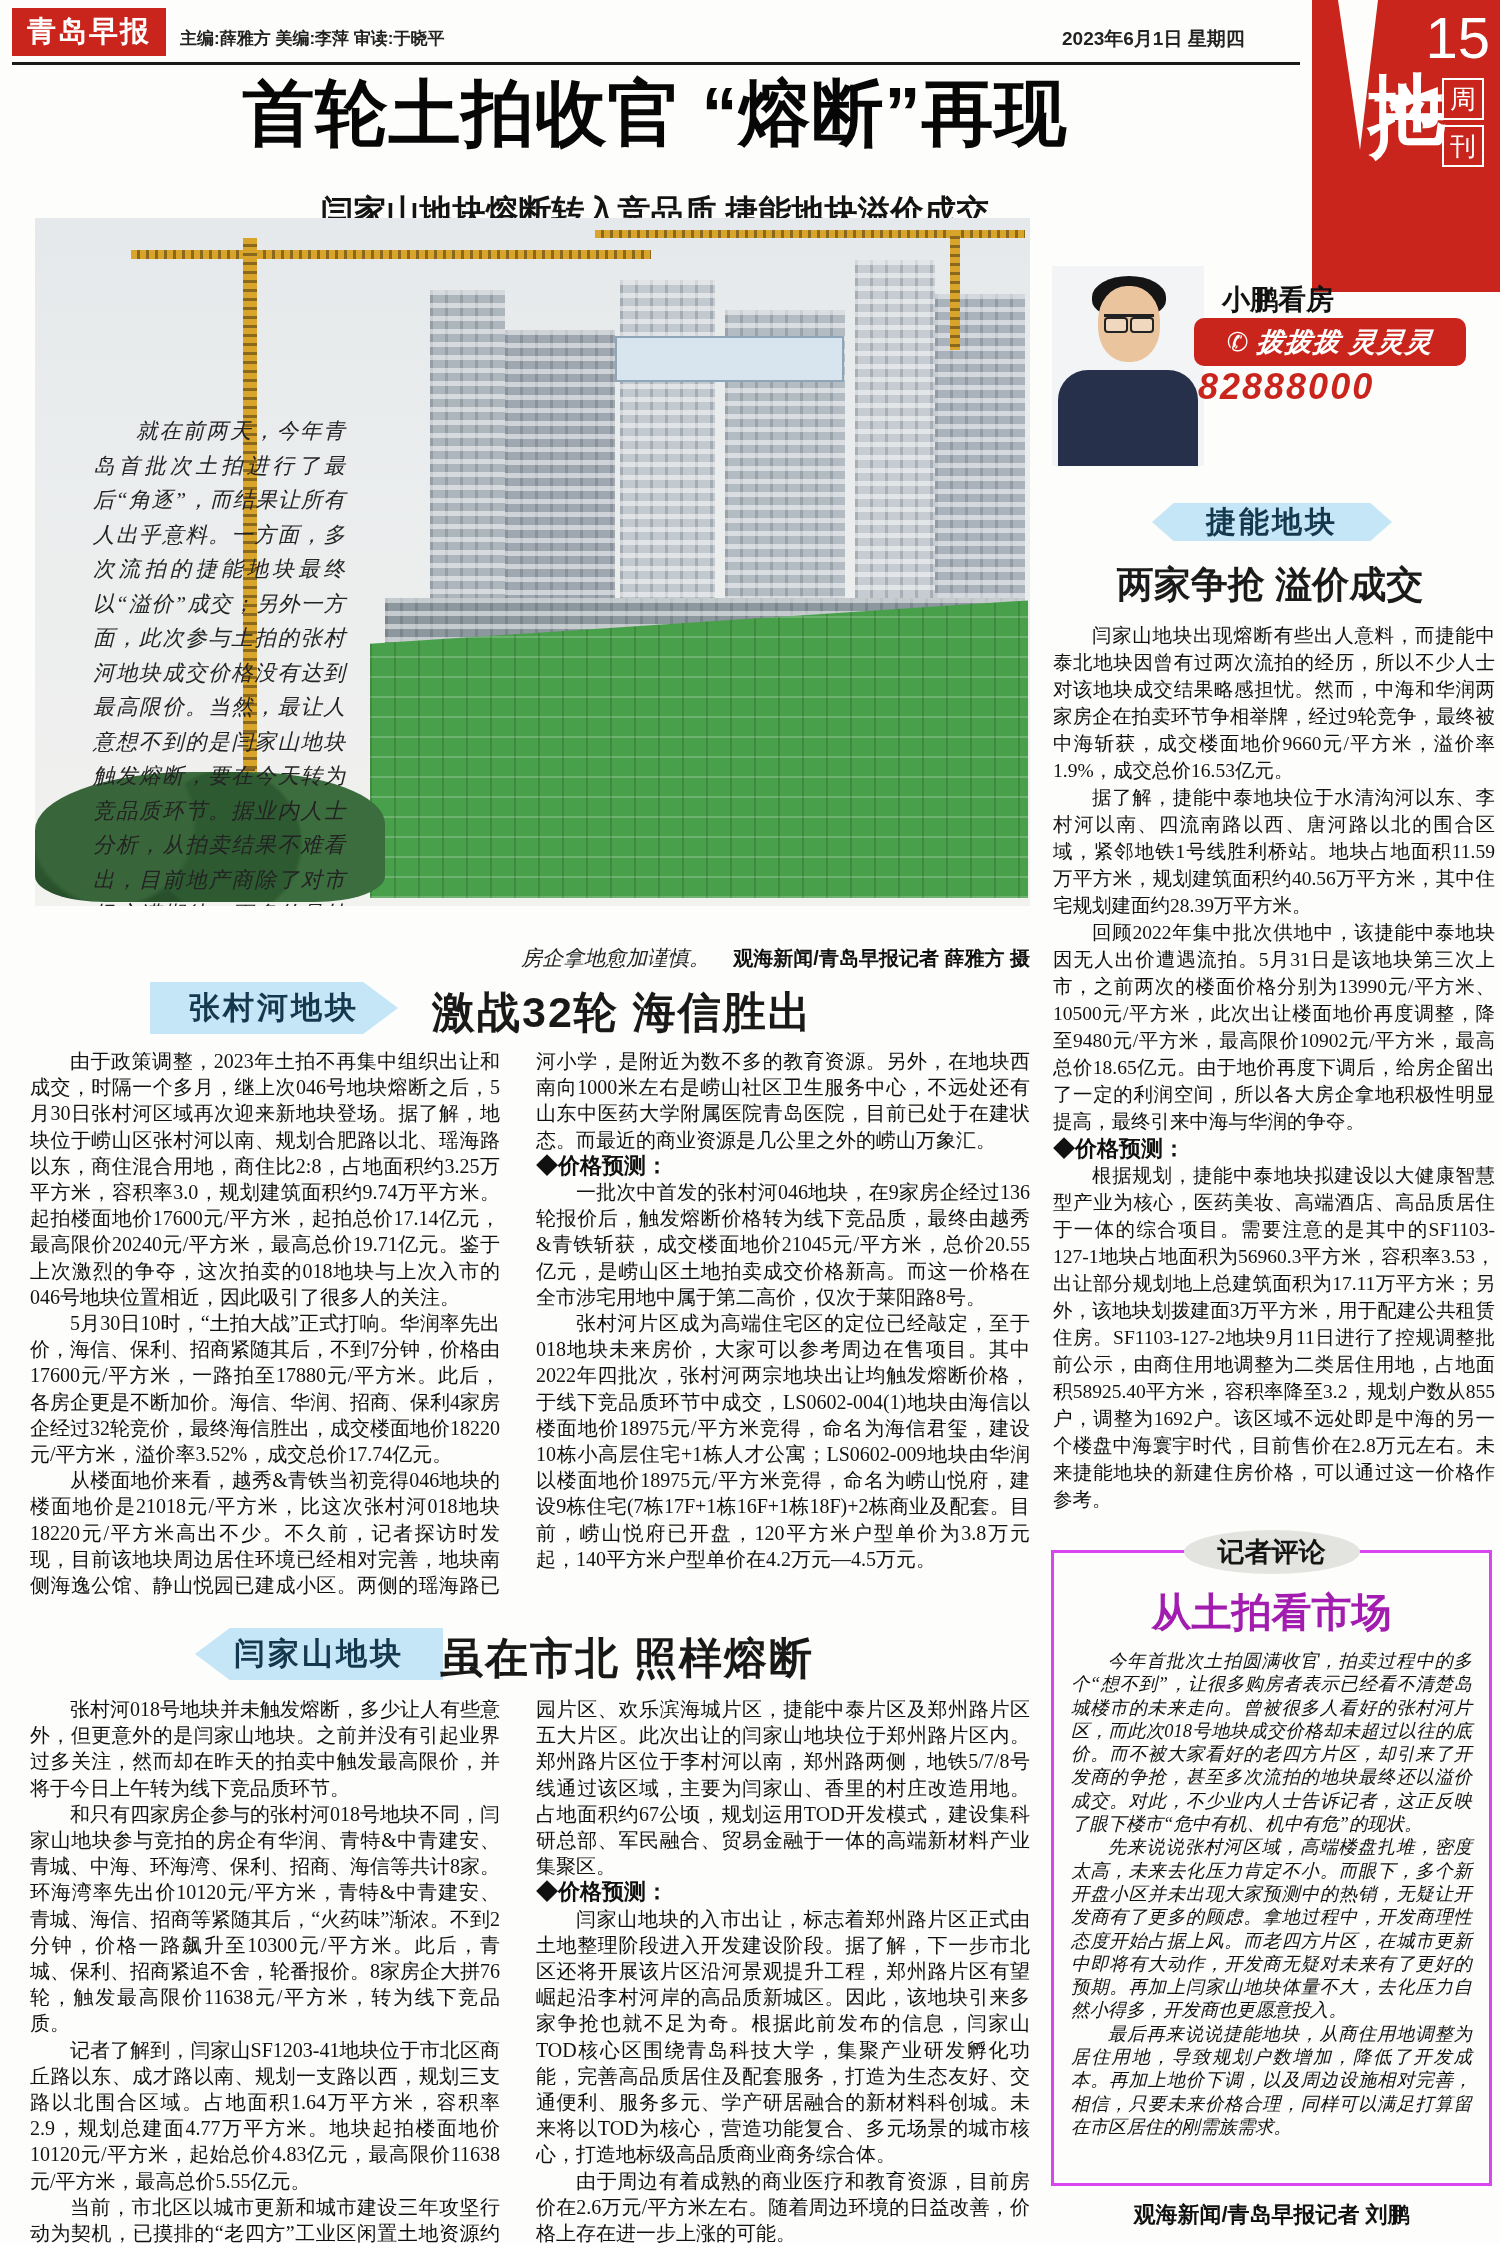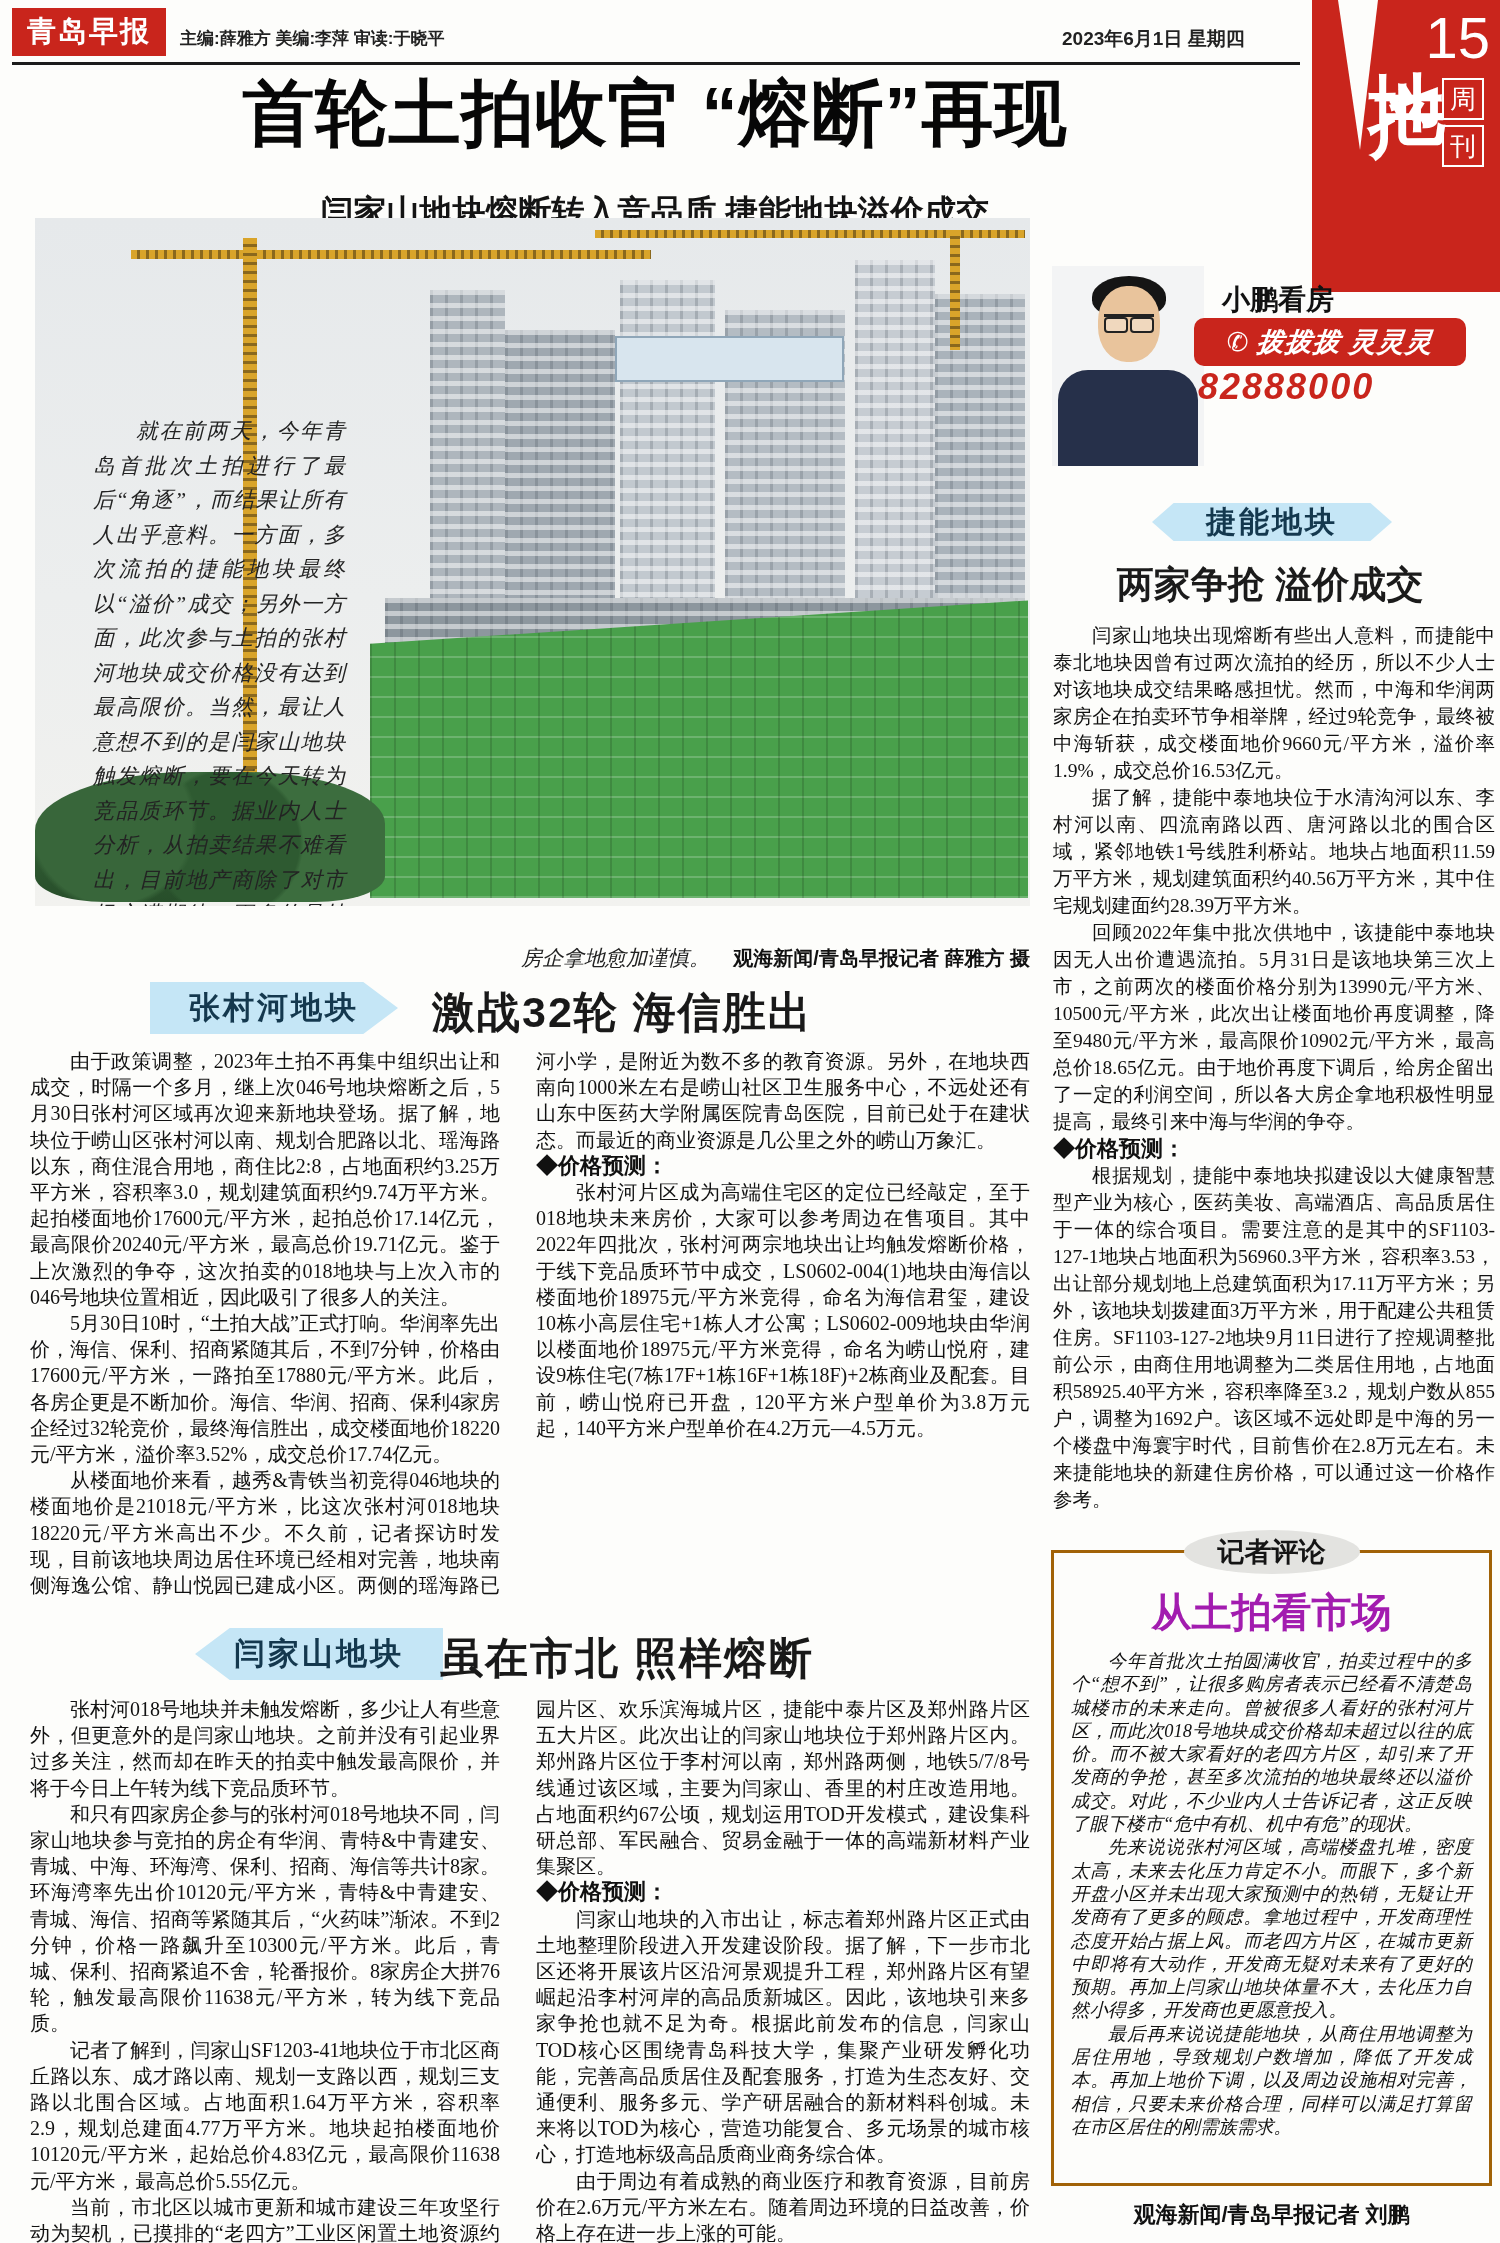--- a/index.html
+++ b/index.html
@@ -76,21 +76,21 @@
       display:flex;align-items:center;justify-content:center;gap:8px;color:#fff;}
   .promo-badge .ph{font-size:26px;}
   .promo-badge .bt{font-size:27px;font-weight:900;font-style:italic;transform:skewX(-6deg);
       font-family:"Liberation Sans",sans-serif;letter-spacing:1px;}
   .promo-phone{left:1198px;top:366px;width:272px;font-size:36px;font-weight:900;font-style:italic;
       color:#c9251c;font-family:"Liberation Sans",sans-serif;letter-spacing:2px;}
   .jn-banner{left:1152px;top:503px;width:240px;height:38px;font-size:30px;}
   .jn-headline{left:1045px;top:560px;width:450px;text-align:center;font-size:37px;font-weight:900;color:#1b1b1b;}
   .sidebar-body{left:1053px;top:622px;width:442px;font-size:19.5px;line-height:27px;text-align:justify;overflow:hidden;}
   .sidebar-body p{margin:0;text-indent:2em;}
-  .comment-box{left:1051px;top:1550px;width:441px;height:636px;border:3px solid #a16207;box-sizing:border-box;}
+  .comment-box{left:1051px;top:1550px;width:441px;height:636px;border:3px solid #d946ef;box-sizing:border-box;}
   .comment-tag{position:absolute;top:-23px;left:50%;transform:translateX(-50%);width:176px;height:44px;
       background:#e3e3e0;border-radius:50%;display:flex;align-items:center;justify-content:center;
       font-size:27px;font-weight:900;font-family:"Liberation Sans",sans-serif;color:#141414;}
   .comment-title{margin-top:32px;text-align:center;font-size:40px;font-weight:900;
       font-family:"Liberation Sans",sans-serif;color:#a21caf;}
   .comment-body{padding:10px 17px 0 17px;font-size:18.4px;line-height:23.3px;font-style:italic;
       text-align:justify;overflow:hidden;}
   .comment-body p{margin:0;text-indent:2em;}
   .byline{left:1051px;top:2200px;width:441px;text-align:center;font-size:22px;font-weight:900;
       font-family:"Liberation Sans",sans-serif;}
@@ -145,20 +145,21 @@
   <div class="abs sec-headline sans" style="left:432px;top:984px;">激战32轮 海信胜出</div>
   <div class="abs body2col" style="left:30px;top:1048px;width:1000px;height:552px;">
     <div class="bcol" style="width:470px;">
       <p>由于政策调整，2023年土拍不再集中组织出让和成交，时隔一个多月，继上次046号地块熔断之后，5月30日张村河区域再次迎来新地块登场。据了解，地块位于崂山区张村河以南、规划合肥路以北、瑶海路以东，商住混合用地，商住比2:8，占地面积约3.25万平方米，容积率3.0，规划建筑面积约9.74万平方米。起拍楼面地价17600元/平方米，起拍总价17.14亿元，最高限价20240元/平方米，最高总价19.71亿元。鉴于上次激烈的争夺，这次拍卖的018地块与上次入市的046号地块位置相近，因此吸引了很多人的关注。</p>
       <p>5月30日10时，“土拍大战”正式打响。华润率先出价，海信、保利、招商紧随其后，不到7分钟，价格由17600元/平方米，一路拍至17880元/平方米。此后，各房企更是不断加价。海信、华润、招商、保利4家房企经过32轮竞价，最终海信胜出，成交楼面地价18220元/平方米，溢价率3.52%，成交总价17.74亿元。</p>
       <p>从楼面地价来看，越秀&amp;青铁当初竞得046地块的楼面地价是21018元/平方米，比这次张村河018地块18220元/平方米高出不少。不久前，记者探访时发现，目前该地块周边居住环境已经相对完善，地块南侧海逸公馆、静山悦园已建成小区。两侧的瑶海路已经打通，东南侧为张村</p>
     </div>
     <div class="bcol" style="width:494px;">
       <p class="noindent">河小学，是附近为数不多的教育资源。另外，在地块西南向1000米左右是崂山社区卫生服务中心，不远处还有山东中医药大学附属医院青岛医院，目前已处于在建状态。而最近的商业资源是几公里之外的崂山万象汇。</p>
       <p class="price-label">◆价格预测：</p>
+      <p>一批次中首发的张村河046地块，在9家房企经过136轮报价后，触发熔断价格转为线下竞品质，最终由越秀&amp;青铁斩获，成交楼面地价21045元/平方米，总价20.55亿元，是崂山区土地拍卖成交价格新高。而这一价格在全市涉宅用地中属于第二高价，仅次于莱阳路8号。</p>
       <p>张村河片区成为高端住宅区的定位已经敲定，至于018地块未来房价，大家可以参考周边在售项目。其中2022年四批次，张村河两宗地块出让均触发熔断价格，于线下竞品质环节中成交，LS0602-004(1)地块由海信以楼面地价18975元/平方米竞得，命名为海信君玺，建设10栋小高层住宅+1栋人才公寓；LS0602-009地块由华润以楼面地价18975元/平方米竞得，命名为崂山悦府，建设9栋住宅(7栋17F+1栋16F+1栋18F)+2栋商业及配套。目前，崂山悦府已开盘，120平方米户型单价为3.8万元起，140平方米户型单价在4.2万元—4.5万元。</p>
     </div>
   </div>
 
   <div class="abs sec-banner arrow-left" style="left:195px;top:1628px;width:248px;">闫家山地块</div>
   <div class="abs sec-headline sans" style="left:440px;top:1630px;">虽在市北 照样熔断</div>
   <div class="abs body2col" style="left:30px;top:1696px;width:1000px;height:547px;">
     <div class="bcol" style="width:470px;">
       <p>张村河018号地块并未触发熔断，多少让人有些意外，但更意外的是闫家山地块。之前并没有引起业界过多关注，然而却在昨天的拍卖中触发最高限价，并将于今日上午转为线下竞品质环节。</p>
       <p>和只有四家房企参与的张村河018号地块不同，闫家山地块参与竞拍的房企有华润、青特&amp;中青建安、青城、中海、环海湾、保利、招商、海信等共计8家。环海湾率先出价10120元/平方米，青特&amp;中青建安、青城、海信、招商等紧随其后，“火药味”渐浓。不到2分钟，价格一路飙升至10300元/平方米。此后，青城、保利、招商紧追不舍，轮番报价。8家房企大拼76轮，触发最高限价11638元/平方米，转为线下竞品质。</p>

